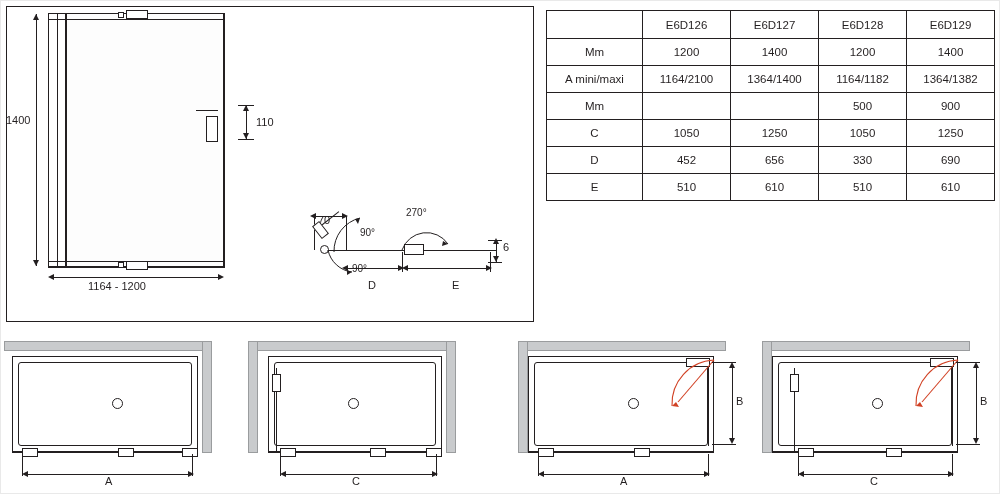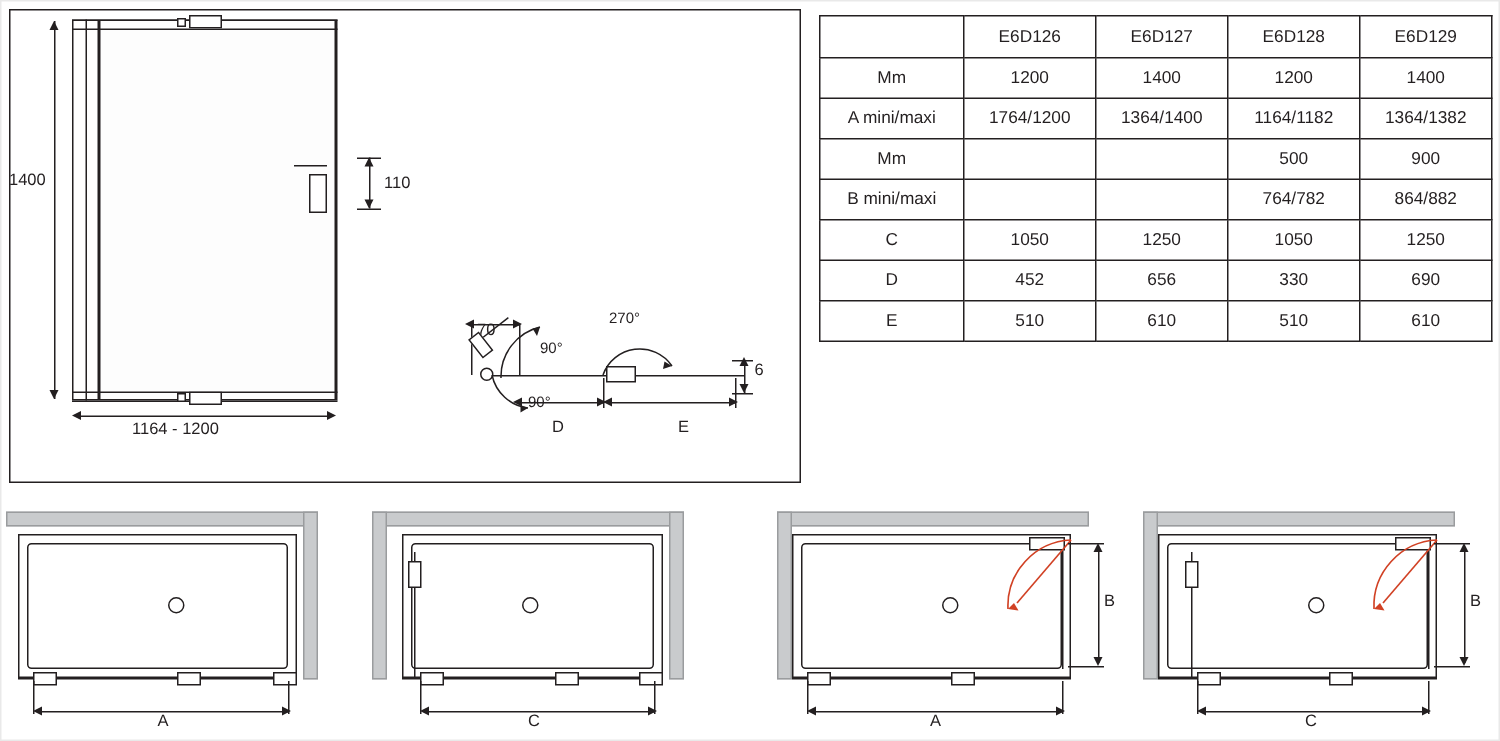--- a/index.html
+++ b/index.html
@@ -208,38 +208,31 @@
     <tbody>
       <tr>
         <td class="rowhead">Mm</td>
         <td class="c">1200</td>
         <td class="c">1400</td>
         <td class="c">1200</td>
         <td class="c">1400</td>
       </tr>
       <tr>
         <td class="rowhead">A mini/maxi</td>
-        <td class="c">1764/1200</td>
+        <td class="c">1164/2100</td>
         <td class="c">1364/1400</td>
         <td class="c">1164/1182</td>
         <td class="c">1364/1382</td>
       </tr>
       <tr>
         <td class="rowhead">Mm</td>
         <td class="c"></td>
         <td class="c"></td>
         <td class="c">500</td>
         <td class="c">900</td>
-      </tr>
-      <tr>
-        <td class="rowhead">B mini/maxi</td>
-        <td class="c"></td>
-        <td class="c"></td>
-        <td class="c">764/782</td>
-        <td class="c">864/882</td>
       </tr>
       <tr>
         <td class="rowhead">C</td>
         <td class="c">1050</td>
         <td class="c">1250</td>
         <td class="c">1050</td>
         <td class="c">1250</td>
       </tr>
       <tr>
         <td class="rowhead">D</td>

